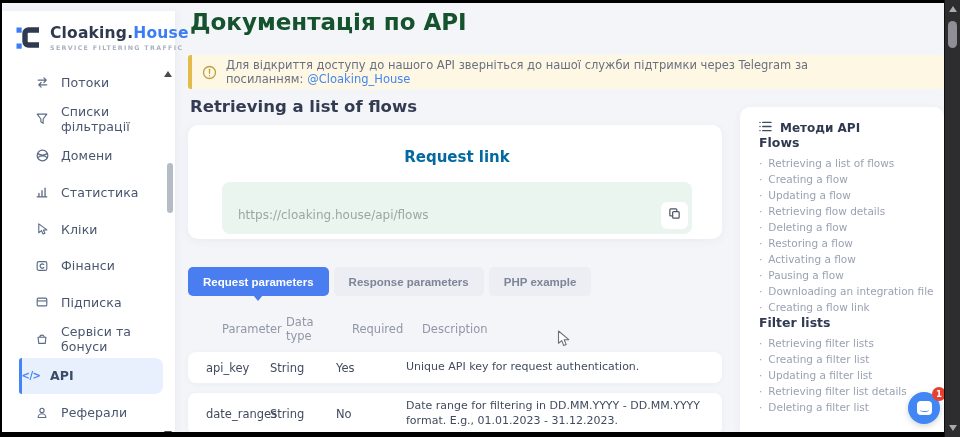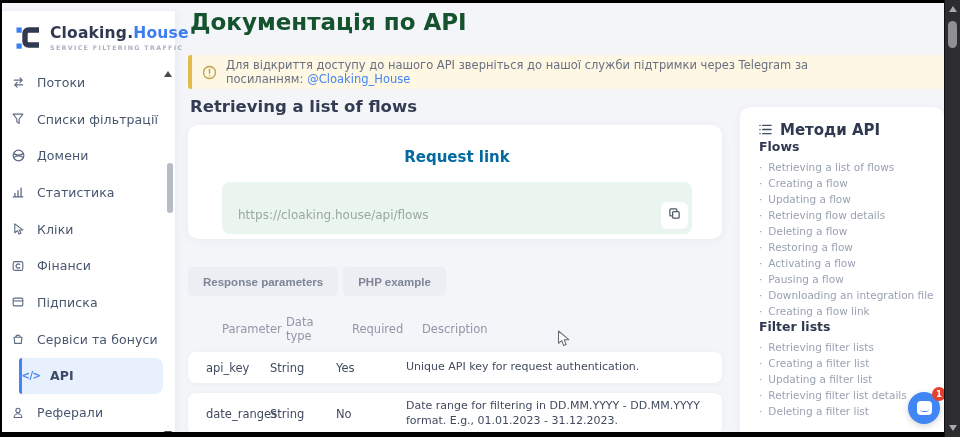--- a/index.html
+++ b/index.html
@@ -26,21 +26,21 @@
   .sidebar { position:absolute; left:0; top:8px; width:173px; height:100%;
              background:#fff; box-shadow:2px 0 8px rgba(40,50,80,.05); }
   .logo { display:flex; align-items:flex-start; gap:8px; padding:13px 0 0 14px; }
   .logo-txt-wrap { display:flex; flex-direction:column; }
   .logo-name { font-size:15.5px; font-weight:800; color:#2f3950; letter-spacing:.2px; }
   .logo-name .blue { color:#3b7df2; }
   .logo-tagline { font-size:6.3px; font-weight:600; letter-spacing:1.35px; color:#a9b2bf; margin-top:2px; }
 
   .nav { position:absolute; top:53px; left:0; right:0; }
   .nav-item { position:relative; height:36.7px; display:flex; align-items:center;
-              padding-left:8px; cursor:pointer; }
+              padding-left:32px; cursor:pointer; }
   .nav-item .nicon { width:16px; height:16px; display:flex; align-items:center; justify-content:center;
                      color:#5d6b85; flex:0 0 16px; }
   .nav-item .nlabel { margin-left:11px; font-size:12.5px; color:#48566e; letter-spacing:.1px; }
   .nav-item.active { margin:0 12px 0 17px; padding-left:1px; background:#e9f0fd;
                      border-left:3px solid #4285f4; border-radius:3px 8px 8px 3px; }
   .nav-item.active .nlabel { color:#3a4a68; font-weight:600; }
   .nav-item.active .nicon { color:#4285f4; }
   .api-glyph { font-size:10px; font-weight:700; color:#4285f4; letter-spacing:-0.5px; }
 
   
@@ -92,21 +92,21 @@
           display:flex; align-items:center; padding-left:18px; font-size:11.5px; color:#414b5f;
           box-shadow:0 1px 6px rgba(50,60,90,.04); }
   .trow-1 { top:349px; height:31px; }
   .trow-2 { top:390px; height:42px; }
   .trow .col-desc { font-size:11px; line-height:1.35; }
 
   
   .api-nav { position:absolute; left:738px; top:104px; width:204px; height:326px;
              background:#fff; border-radius:10px 10px 0 0; box-shadow:0 2px 10px rgba(50,60,90,.05);
              padding:14px 8px 0 19px; }
-  .api-nav-head { display:flex; align-items:flex-start; gap:8px; font-size:15px; font-weight:800; color:#2f3950; }
+  .api-nav-head { display:flex; align-items:flex-start; gap:8px; font-size:12px; font-weight:800; color:#2f3950; }
   .group-title { font-size:12.5px; font-weight:800; color:#2f3950; margin-bottom:5px; }
   .nav-link { font-size:10.5px; color:#9aa2b2; line-height:16px; white-space:nowrap; cursor:pointer; }
   .nav-link::before { content:"·"; margin-right:6px; color:#9aa2b2; }
 
   
   .chat-btn { position:absolute; left:906px; top:389px; width:32px; height:32px; border-radius:50%;
               background:#4086f4; border:none; cursor:pointer; display:flex; align-items:center;
               justify-content:center; box-shadow:0 2px 6px rgba(0,0,0,.18); }
   .chat-bubble { width:15px; height:14px; background:#fff; border-radius:4px; position:relative; }
   .chat-bubble::after { content:""; position:absolute; left:3px; top:6px; width:9px; height:4px;
@@ -253,20 +253,21 @@
           <svg width="13" height="13" viewBox="0 0 14 14" fill="none" stroke="#4b5563" stroke-width="1.3" stroke-linejoin="round">
             <rect x="5" y="5" width="7" height="7" rx="1"></rect>
             <path d="M4.2 9.5 H3 a1 1 0 0 1 -1 -1 V3 a1 1 0 0 1 1 -1 h5.5 a1 1 0 0 1 1 1 v1.2"></path>
           </svg>
         </span>
       </button>
     </div>
   </div>
 
   <div class="tabs">
+    <button class="tab active">Request parameters</button>
     <button class="tab">Response parameters</button>
     <button class="tab">PHP example</button>
   </div>
 
   <div class="thead">
     <span class="col-param">Parameter</span>
     <span class="col-type"><span class="th-type-inner">Data type</span></span>
     <span class="col-req">Required</span>
     <span class="col-desc">Description</span>
   </div>

